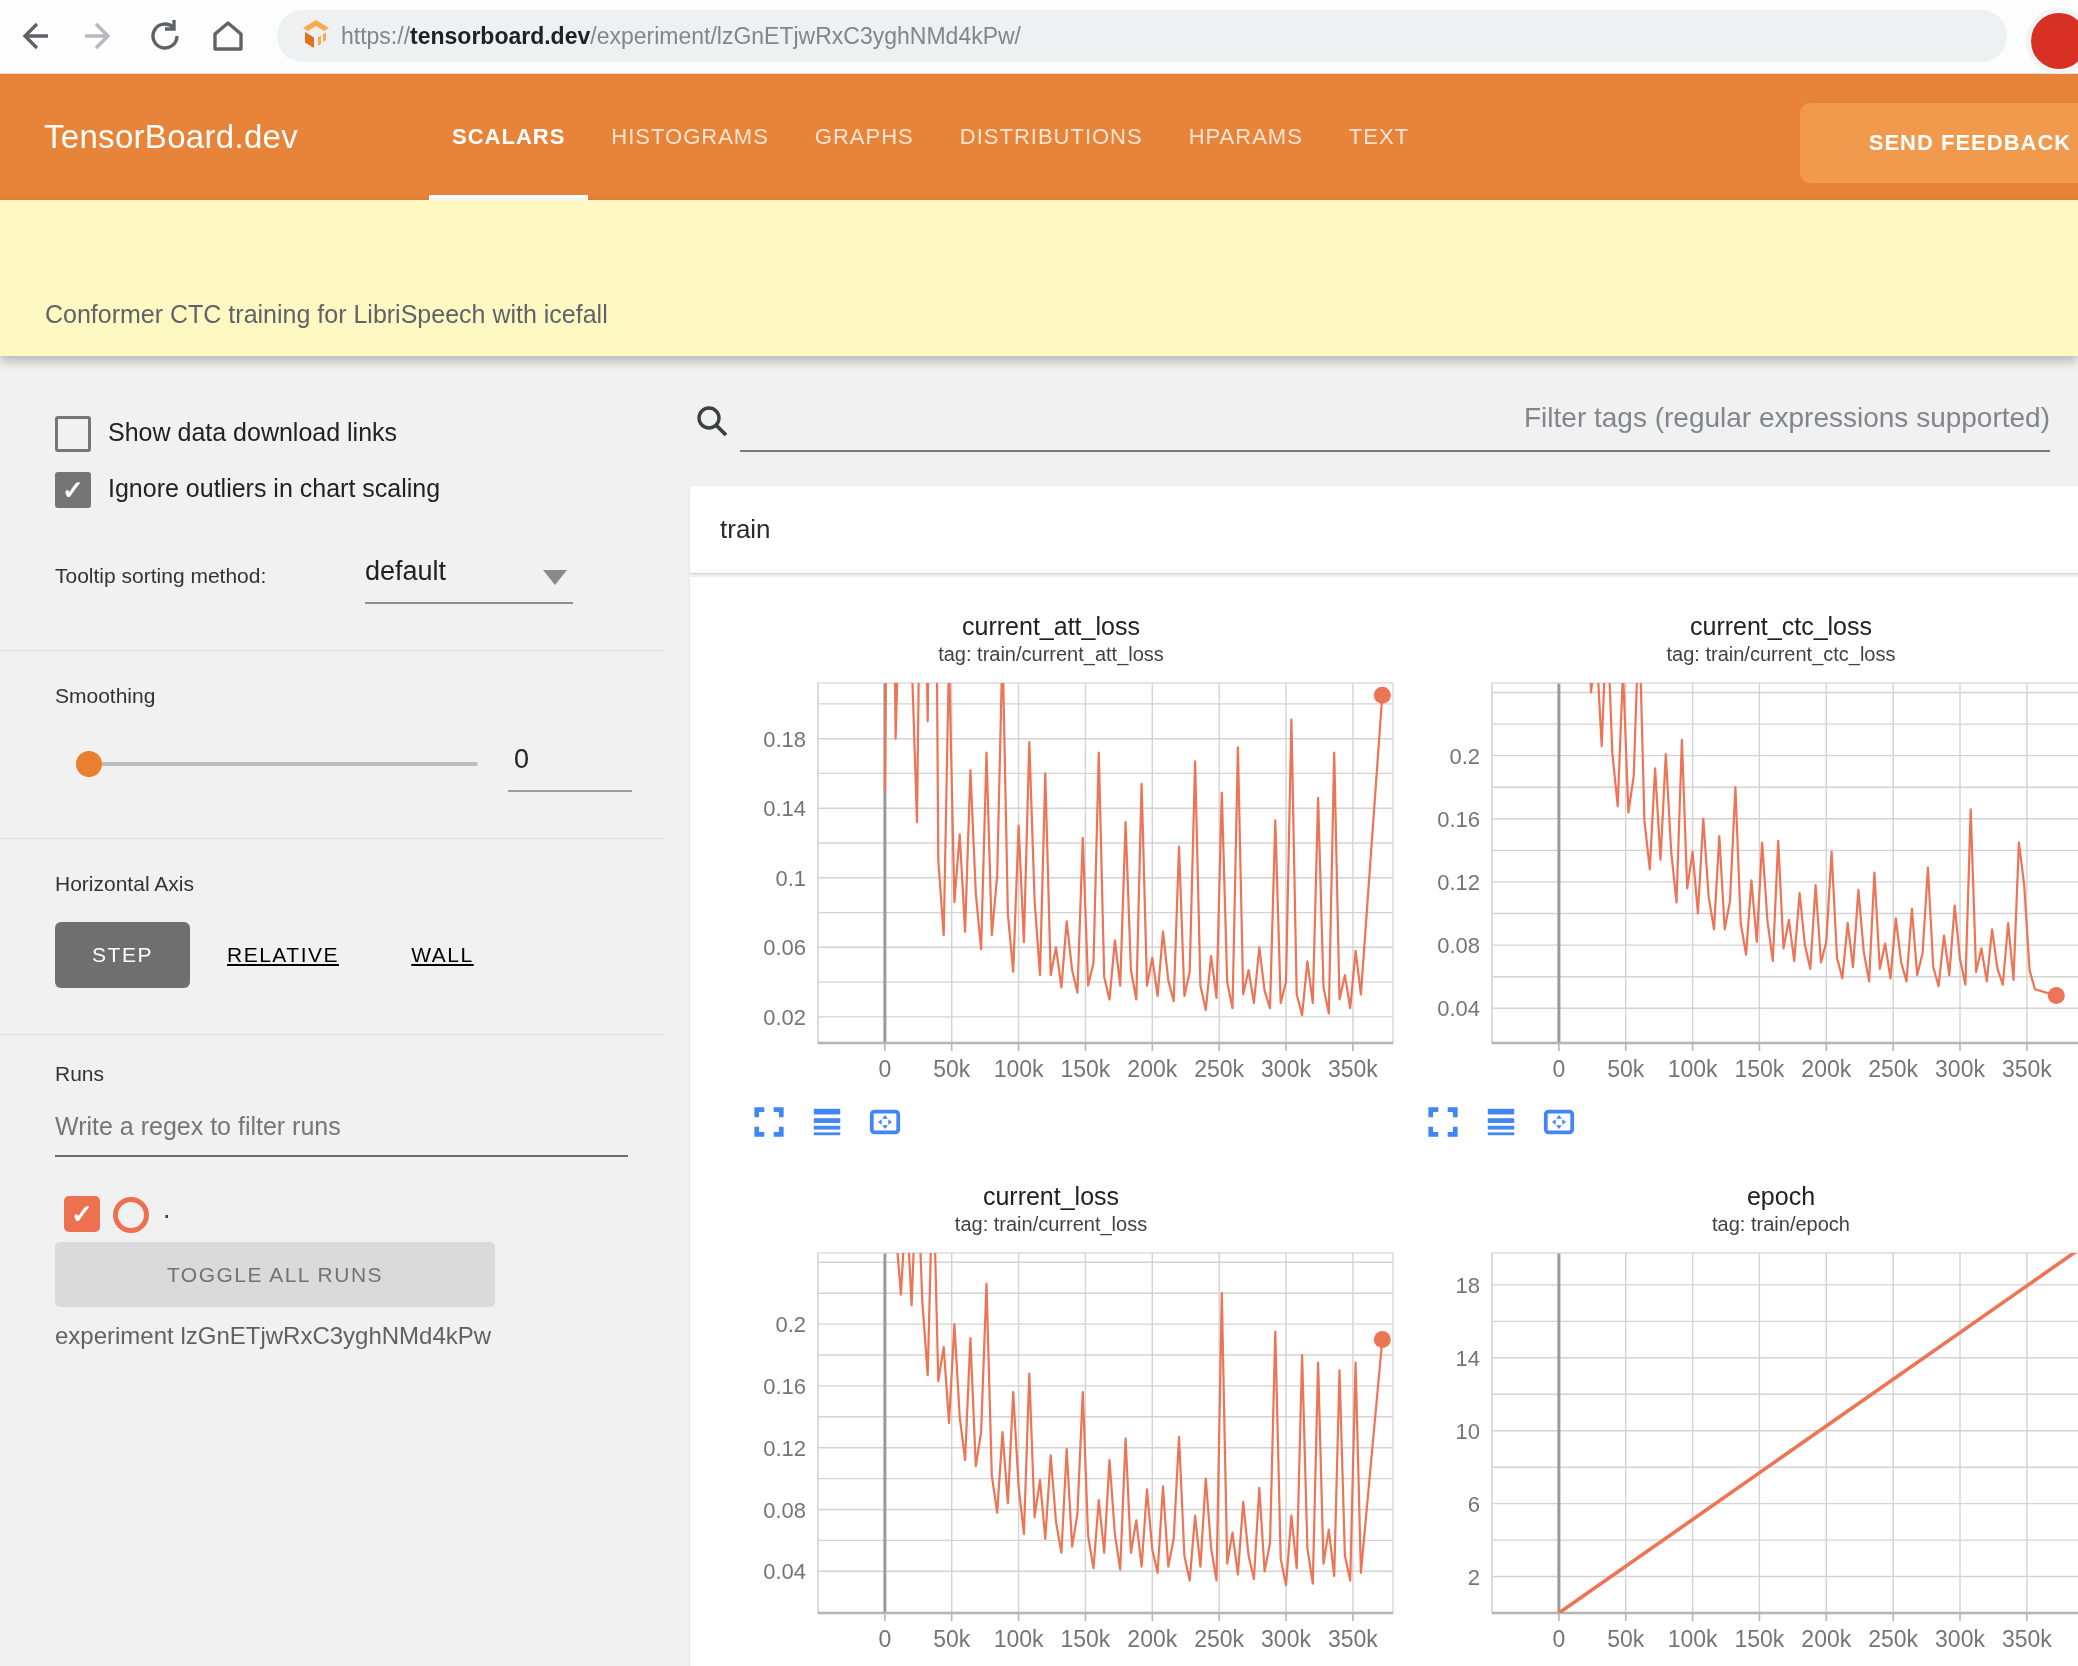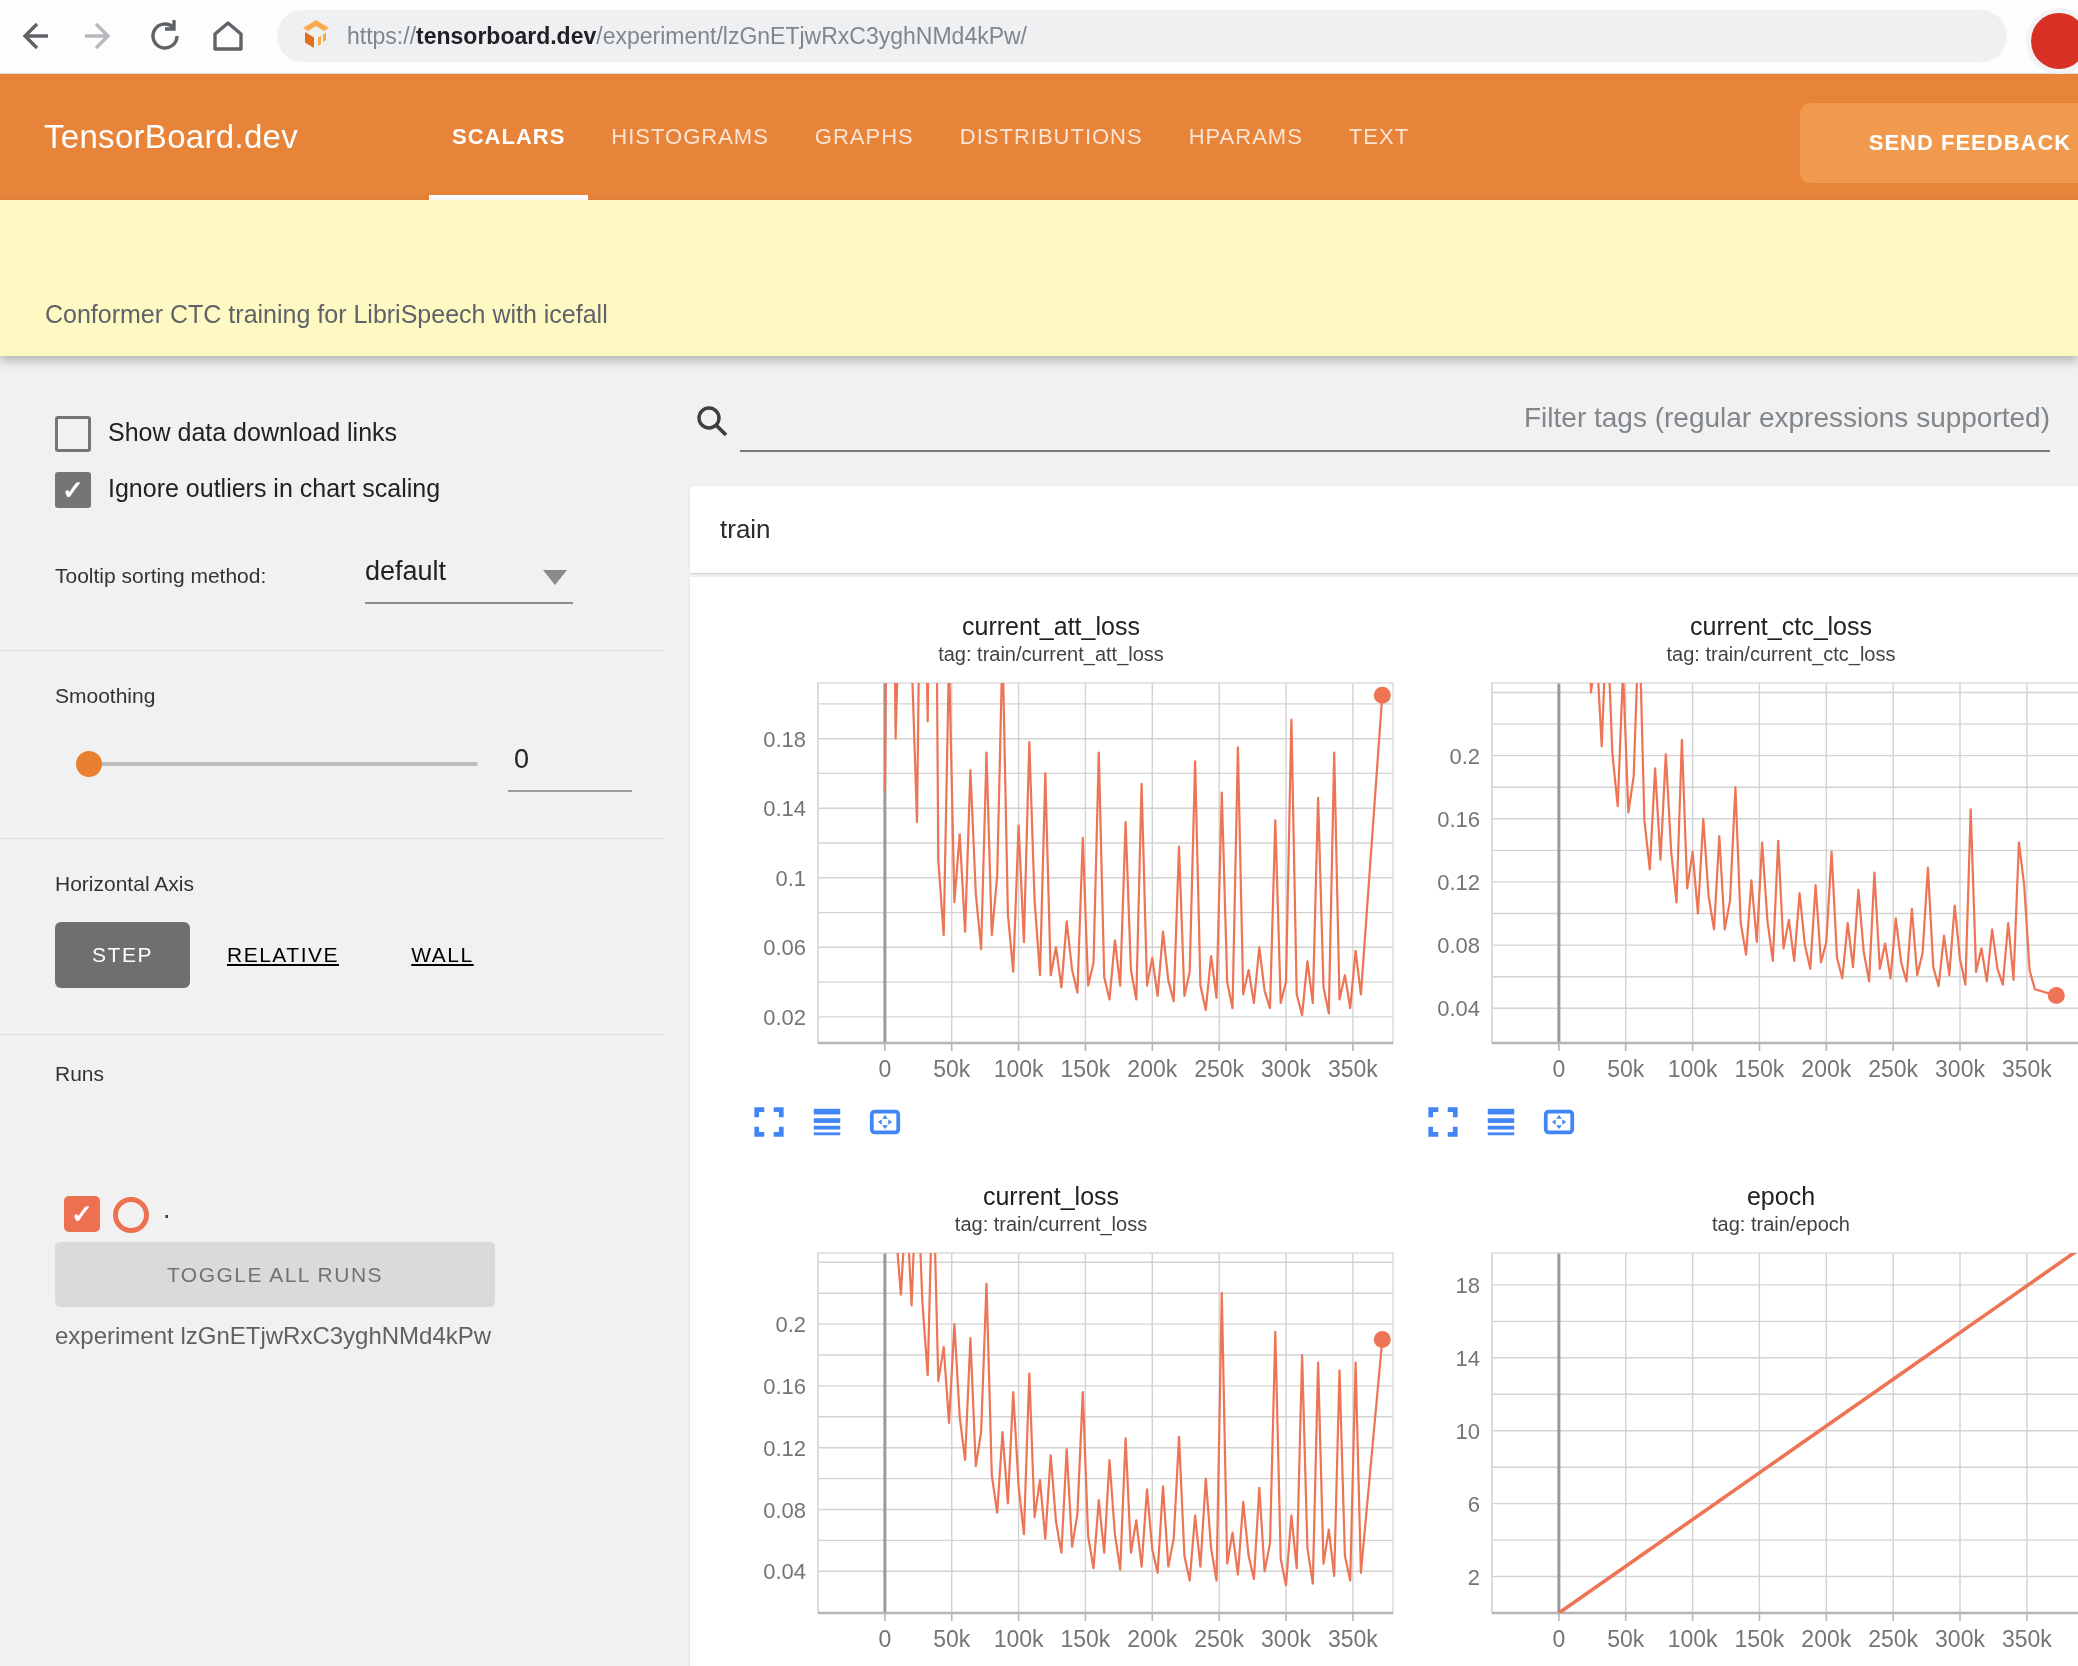--- a/index.html
+++ b/index.html
@@ -5,21 +5,21 @@
   html,body{margin:0;padding:0;background:#fff;}
   body{width:2078px;height:1666px;position:relative;overflow:hidden;
        font-family:"Liberation Sans",sans-serif;color:#212121;}
   
   .browser-bar{position:absolute;left:0;top:0;width:2078px;height:73px;background:#fdfdfd;
                border-bottom:1px solid #ddd;}
   .nav-icon{position:absolute;top:14px;width:44px;height:44px;display:flex;align-items:center;
             justify-content:center;cursor:pointer;}
   .url-pill{position:absolute;left:277px;top:10px;width:1730px;height:52px;background:#eef0f2;
             border-radius:26px;display:flex;align-items:center;padding-left:22px;box-sizing:border-box;}
-  .url-text{font-size:23px;color:#80868b;margin-left:14px;white-space:nowrap;}
+  .url-text{font-size:23px;color:#80868b;margin-left:8px;white-space:nowrap;}
   .url-text .domain{color:#202124;font-weight:bold;}
   .avatar{position:absolute;right:-14px;top:8px;width:56px;height:56px;border-radius:50%;
           background:#d93025;border:5px solid #f1f3f4;}
   
   .tb-header{position:absolute;left:0;top:74px;width:2078px;height:126px;background:#E78439;}
   .brand{position:absolute;left:44px;top:0;height:126px;display:flex;align-items:center;
          color:#fff;font-size:33px;font-weight:500;letter-spacing:.3px;}
   .tabs{position:absolute;left:429px;top:0;height:126px;display:flex;}
   .tab{padding:0 23px;display:flex;align-items:center;position:relative;
        color:rgba(255,255,255,.78);font-size:22px;letter-spacing:1px;font-weight:500;cursor:pointer;}
@@ -175,20 +175,21 @@
     <div class="divider" style="top:482px"></div>
     <div class="side-label" style="top:516px">Horizontal Axis</div>
     <div id="axis-buttons">
         <div class="axis-btn active" style="left: 55px; width: 135px;">STEP</div>
         <div class="axis-btn plain" style="left: 212px; width: 142px;">RELATIVE</div>
         <div class="axis-btn plain" style="left: 390px; width: 105px;">WALL</div>
       </div>
 
     <div class="divider" style="top:678px"></div>
     <div class="side-label" style="top:706px">Runs</div>
+    <input class="regex-input" placeholder="Write a regex to filter runs" style="">
     <div class="run-cb">
         <span class="cb-check">✓</span>
       </div>
     <div class="run-swatch"></div>
     <div class="run-name">.</div>
     <div class="toggle-btn">TOGGLE ALL RUNS</div>
     <div class="exp-caption">experiment lzGnETjwRxC3yghNMd4kPw</div>
   </div>
 
   <div class="filter-wrap">

